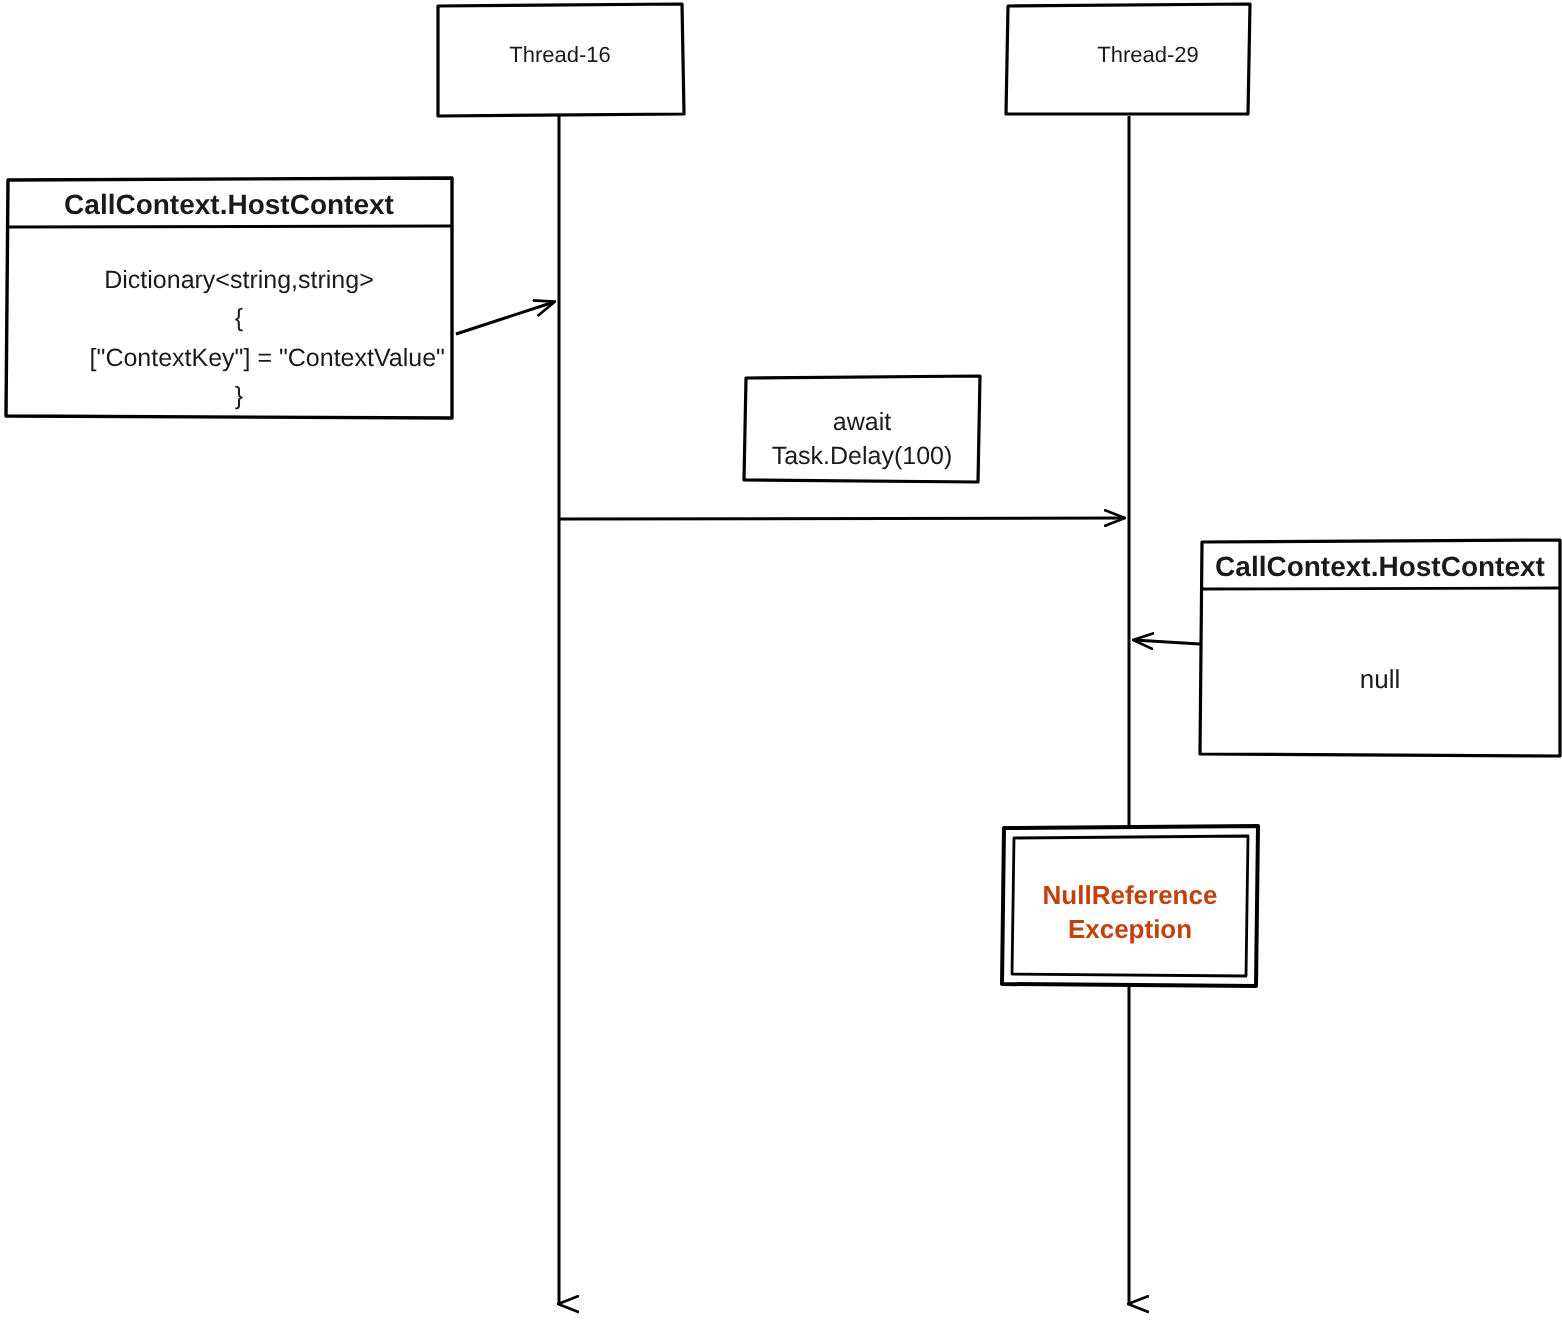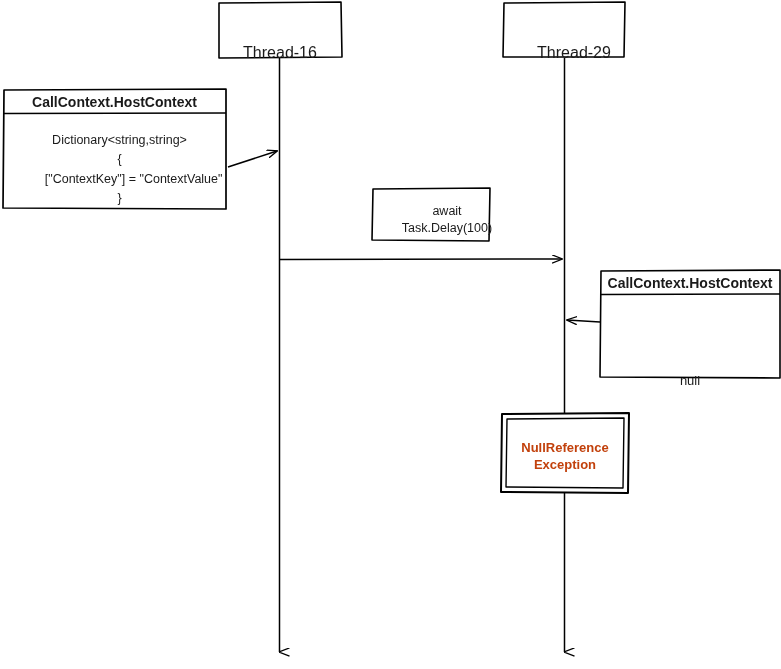--- a/index.html
+++ b/index.html
@@ -32,42 +32,39 @@
     color: #1a1a1a;
     line-height: 1.25;
     white-space: pre;
     pointer-events: none;
   }
   .lbl-left {
     text-align: left;
   }
   
   .thread-label {
-    font-size: 16px;
-    margin-top: 21px;
+    font-size: 11px;
   }
   
   .note-title {
     font-size: 14px;
     font-weight: bold;
   }
   
   .code-body {
     font-size: 12.5px;
     line-height: 1.55;
     text-align: center;
   }
   .null-body {
     font-size: 13px;
-    margin-top: 41px;
   }
   .await-body {
     font-size: 12.5px;
     line-height: 1.35;
-    padding-left: 16px;
   }
   .exception-body {
     font-size: 13px;
     font-weight: bold;
     line-height: 1.3;
   }
 </style>
 </head>
 <body>
 

